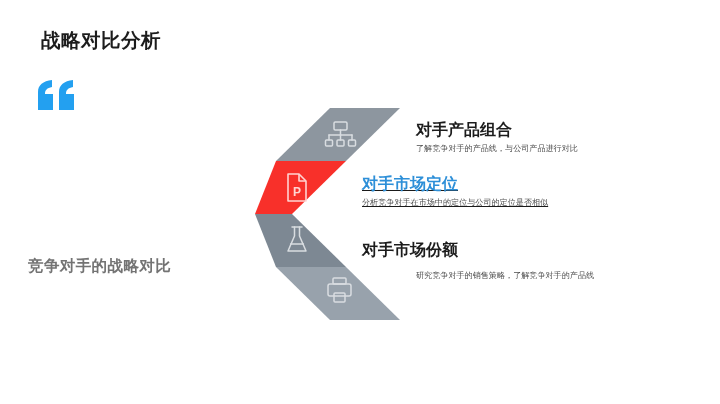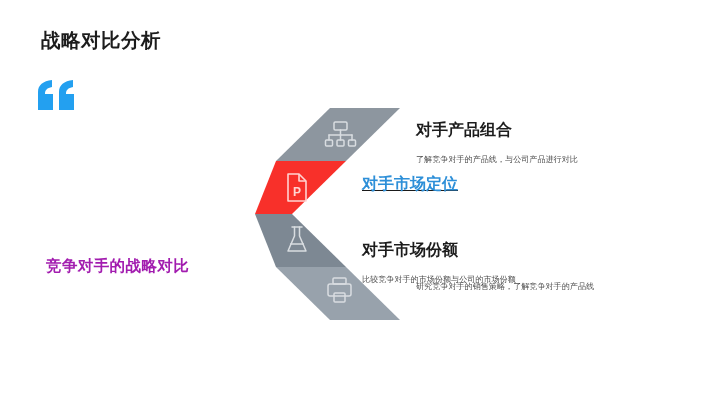--- a/index.html
+++ b/index.html
@@ -33,26 +33,26 @@
   }
   .quote-mark {
     position: absolute;
     left: 36px;
     top: 78px;
     width: 44px;
     height: 40px;
   }
   .subtitle {
     position: absolute;
-    left: 46px;
+    left: 28px;
     top: 256px;
     font-size: 15.5px;
     font-weight: bold;
     letter-spacing: 0.4px;
-    color: #a21caf;
+    color: #737373;
     white-space: nowrap;
   }
 
   
   .chevron-wrap {
     position: absolute;
     left: 248px;
     top: 108px;
     width: 170px;
     height: 212px;
@@ -72,21 +72,21 @@
     font-size: 16px;
     font-weight: bold;
     line-height: 1.3;
     color: #1c1c1c;
     white-space: nowrap;
   }
   .item-title.accent {
     color: #2d8fd8;
   }
   .item-desc {
-    margin-top: 14px;
+    margin-top: 3px;
     font-size: 8.1px;
     line-height: 1.35;
     color: #4c4c4c;
     white-space: nowrap;
   }
 
   #item-0 { left: 416px; top: 120px; }
   #item-1 { left: 362px; top: 174px; text-decoration: underline; }
   #item-2 { left: 362px; top: 240px; }
   #item-3 { left: 416px; top: 268px; }
@@ -155,24 +155,24 @@
     </svg>
   </div>
 
   <div class="item" id="item-0">
     <div class="item-title">对手产品组合</div>
     <div class="item-desc">了解竞争对手的产品线，与公司产品进行对比</div>
   </div>
 
   <div class="item" id="item-1">
     <div class="item-title accent">对手市场定位</div>
+    <div class="item-desc">分析竞争对手在市场中的定位与公司的定位是否相似</div>
   </div>
 
   <div class="item" id="item-2">
     <div class="item-title">对手市场份额</div>
-    <div class="item-desc">比较竞争对手的市场份额与公司的市场份额</div>
   </div>
 
   <div class="item" id="item-3">
     <div class="item-desc">研究竞争对手的销售策略，了解竞争对手的产品线</div>
   </div>
 
 </div>
 
 </body></html>

